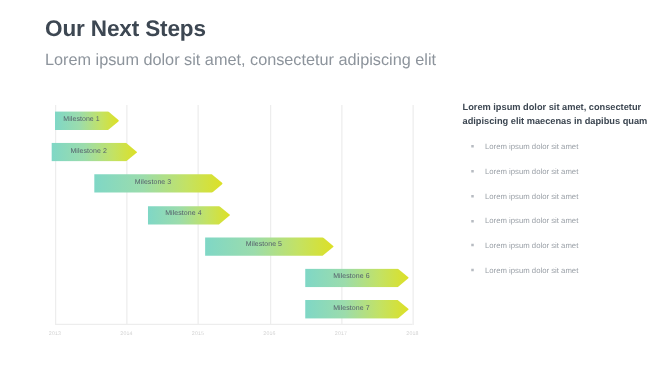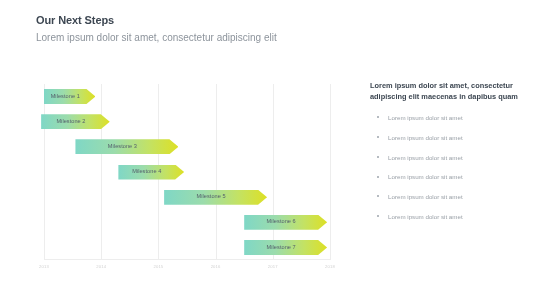--- a/index.html
+++ b/index.html
@@ -6,25 +6,25 @@
   body{
     width:533px;height:300px;overflow:hidden;background:#ffffff;
     font-family:"Liberation Sans","DejaVu Sans",sans-serif;
     -webkit-font-smoothing:antialiased;
   }
   .slide{position:relative;width:533px;height:300px;background:#fff;}
 
   
   .header{position:absolute;left:36px;top:14px;}
   .title{
-    font-size:11px;font-weight:bold;color:#3d4752;
+    font-size:18px;font-weight:bold;color:#3d4752;
     letter-spacing:-0.1px;line-height:1.1;margin:0;white-space:nowrap;
   }
   .subtitle{
-    font-size:10px;color:#8d949c;font-weight:normal;
+    font-size:13px;color:#8d949c;font-weight:normal;
     margin:6px 0 0 0;line-height:1.2;white-space:nowrap;
   }
 
   
   .chart{position:absolute;left:44px;top:84px;width:286px;height:176px;}
   .grid{position:absolute;inset:0;}
   .gridline{position:absolute;top:0;bottom:0;width:1px;background:#ededed;}
   .baseline{position:absolute;left:0;right:0;bottom:0;height:1px;background:#ededed;}
 
   .bars{position:absolute;inset:0;}

